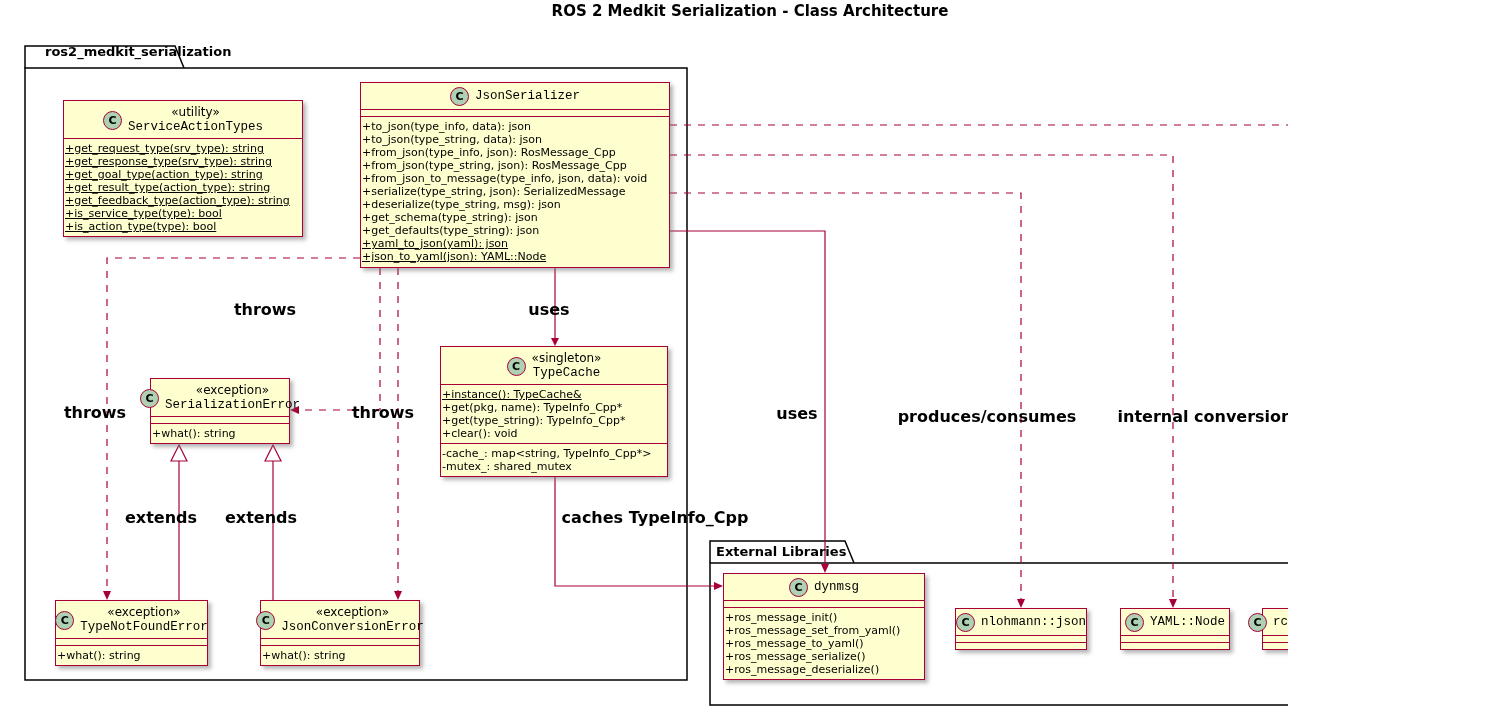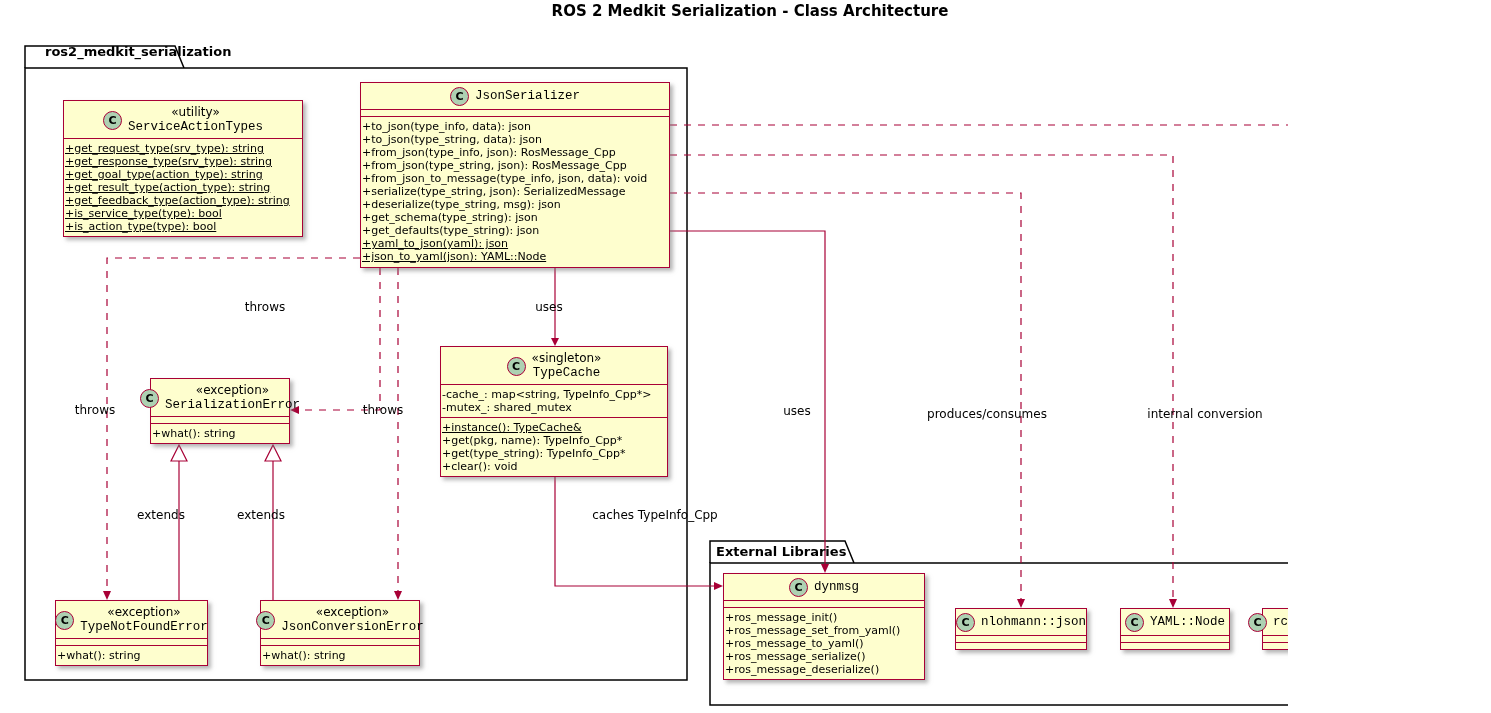--- a/index.html
+++ b/index.html
@@ -34,21 +34,21 @@
   #cls-json-serializer{left:360px;top:82px;width:310px;height:186px;}
   #cls-type-cache{left:440px;top:346px;width:228px;}
   #cls-serialization-error{left:150px;top:378px;width:140px;}
   #cls-type-not-found{left:55px;top:600px;width:153px;}
   #cls-json-conversion{left:260px;top:600px;width:160px;}
   #cls-dynmsg{left:723px;top:573px;width:202px;}
   #cls-nlohmann{left:955px;top:608px;width:132px;}
   #cls-yaml-node{left:1120px;top:608px;width:110px;}
   #cls-rclcpp{left:1262px;top:608px;width:192px;}
 
-  .edge-label{position:absolute;font-size:12px;white-space:nowrap;transform:translateX(-50%);}
+  .edge-label{position:absolute;font-size:16px;white-space:nowrap;transform:translateX(-50%);font-weight:bold;}
   #lbl-uses-typecache{left:549px;top:300px;}
   #lbl-uses-dynmsg{left:797px;top:404px;}
   #lbl-caches{left:655px;top:508px;}
   #lbl-throws-mid{left:265px;top:300px;}
   #lbl-throws-left{left:95px;top:403px;}
   #lbl-throws-right{left:383px;top:403px;}
   #lbl-extends-left{left:161px;top:508px;}
   #lbl-extends-right{left:261px;top:508px;}
   #lbl-pc-json{left:987px;top:407px;}
   #lbl-internal-conv{left:1205px;top:407px;}
@@ -154,28 +154,28 @@
 
   <div class="uml-class" id="cls-type-cache">
     <div class="uml-title">
       <span class="c-circle">C</span>
       <span class="title-text">
         <span class="stereo">«singleton»</span>
         <span class="cls-name">TypeCache</span>
       </span>
     </div>
     <div class="compartment">
-        <div class="member">-cache_: map&lt;string, TypeInfo_Cpp*&gt;</div>
-        <div class="member">-mutex_: shared_mutex</div>
-      </div>
-    <div class="compartment">
         <div class="member static">+instance(): TypeCache&amp;</div>
         <div class="member">+get(pkg, name): TypeInfo_Cpp*</div>
         <div class="member">+get(type_string): TypeInfo_Cpp*</div>
         <div class="member">+clear(): void</div>
+      </div>
+    <div class="compartment">
+        <div class="member">-cache_: map&lt;string, TypeInfo_Cpp*&gt;</div>
+        <div class="member">-mutex_: shared_mutex</div>
       </div>
   </div>
 
   <div class="uml-class" id="cls-serialization-error">
     <div class="uml-title">
       <span class="c-circle">C</span>
       <span class="title-text">
         <span class="stereo">«exception»</span>
         <span class="cls-name">SerializationError</span>
       </span>

